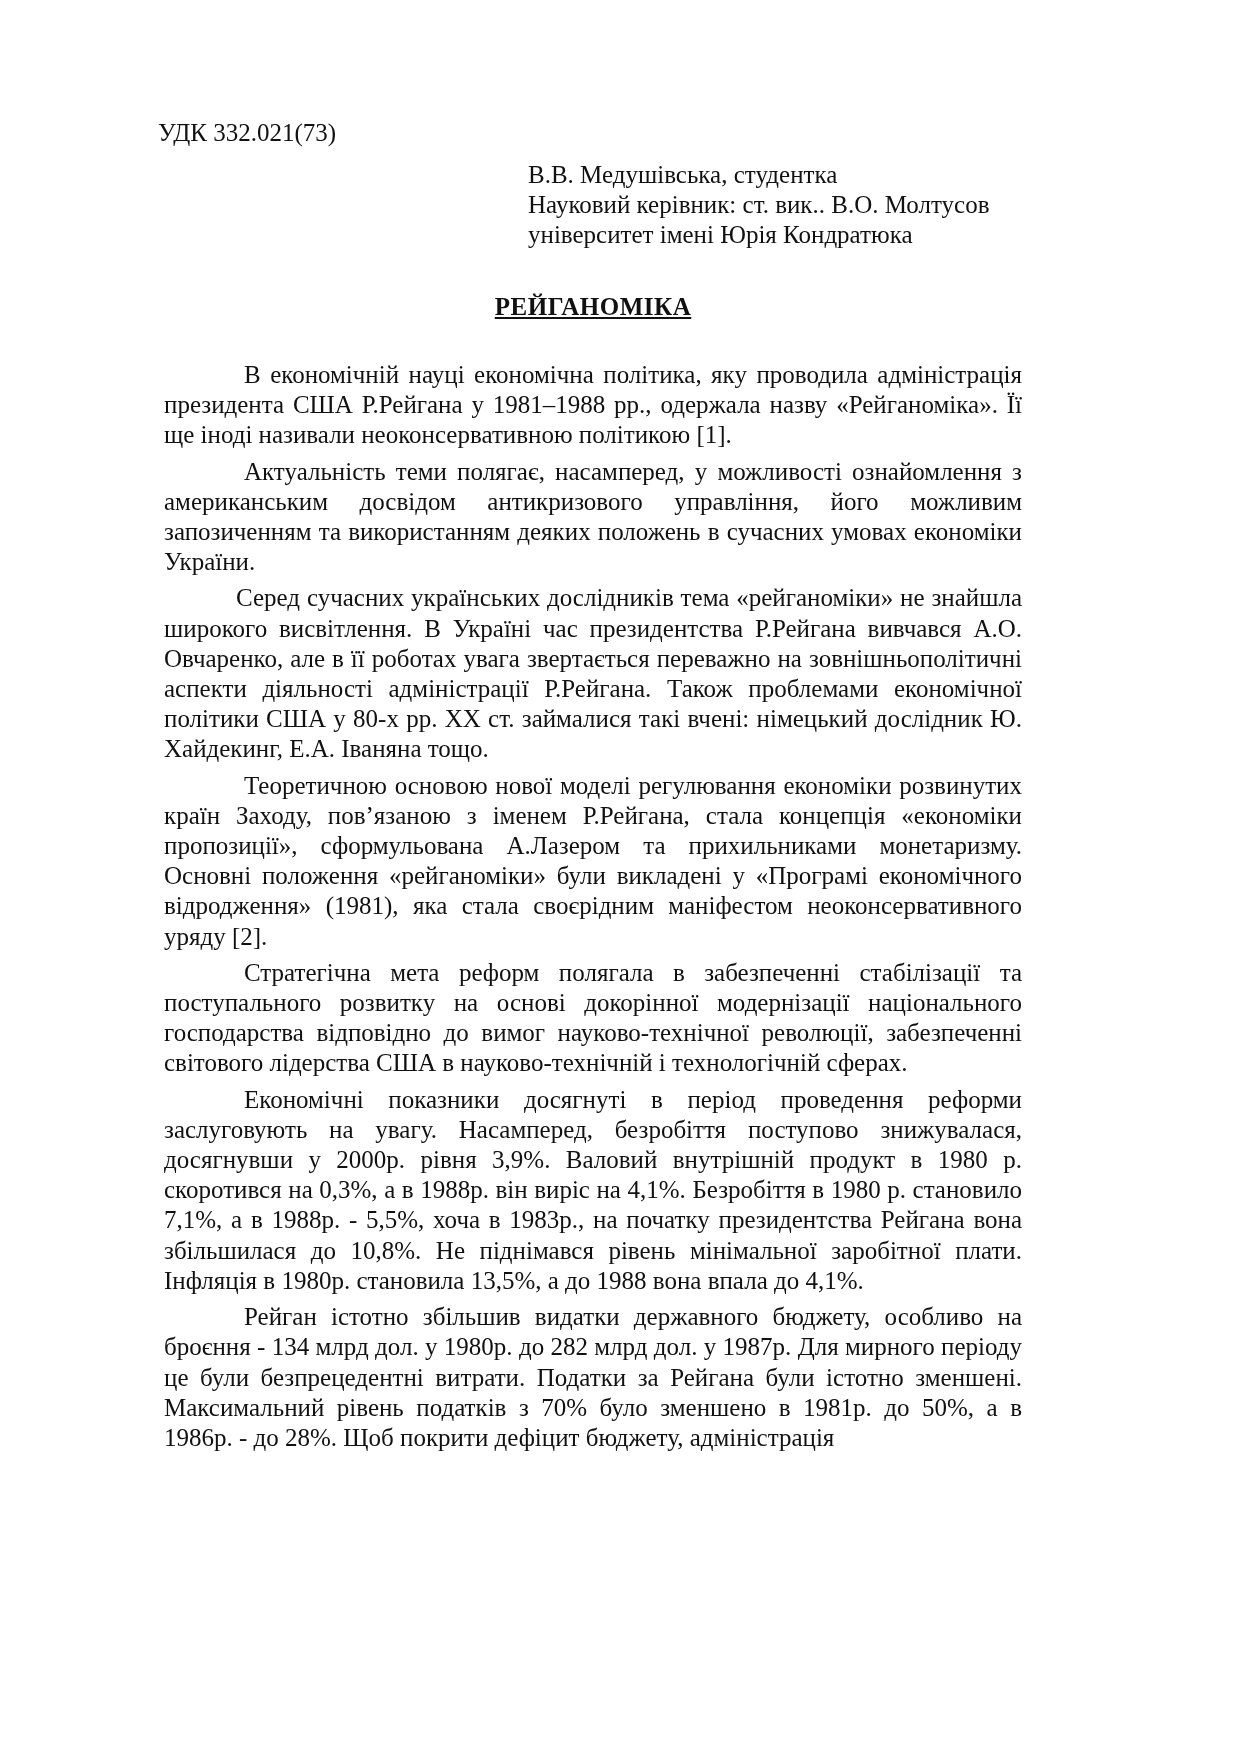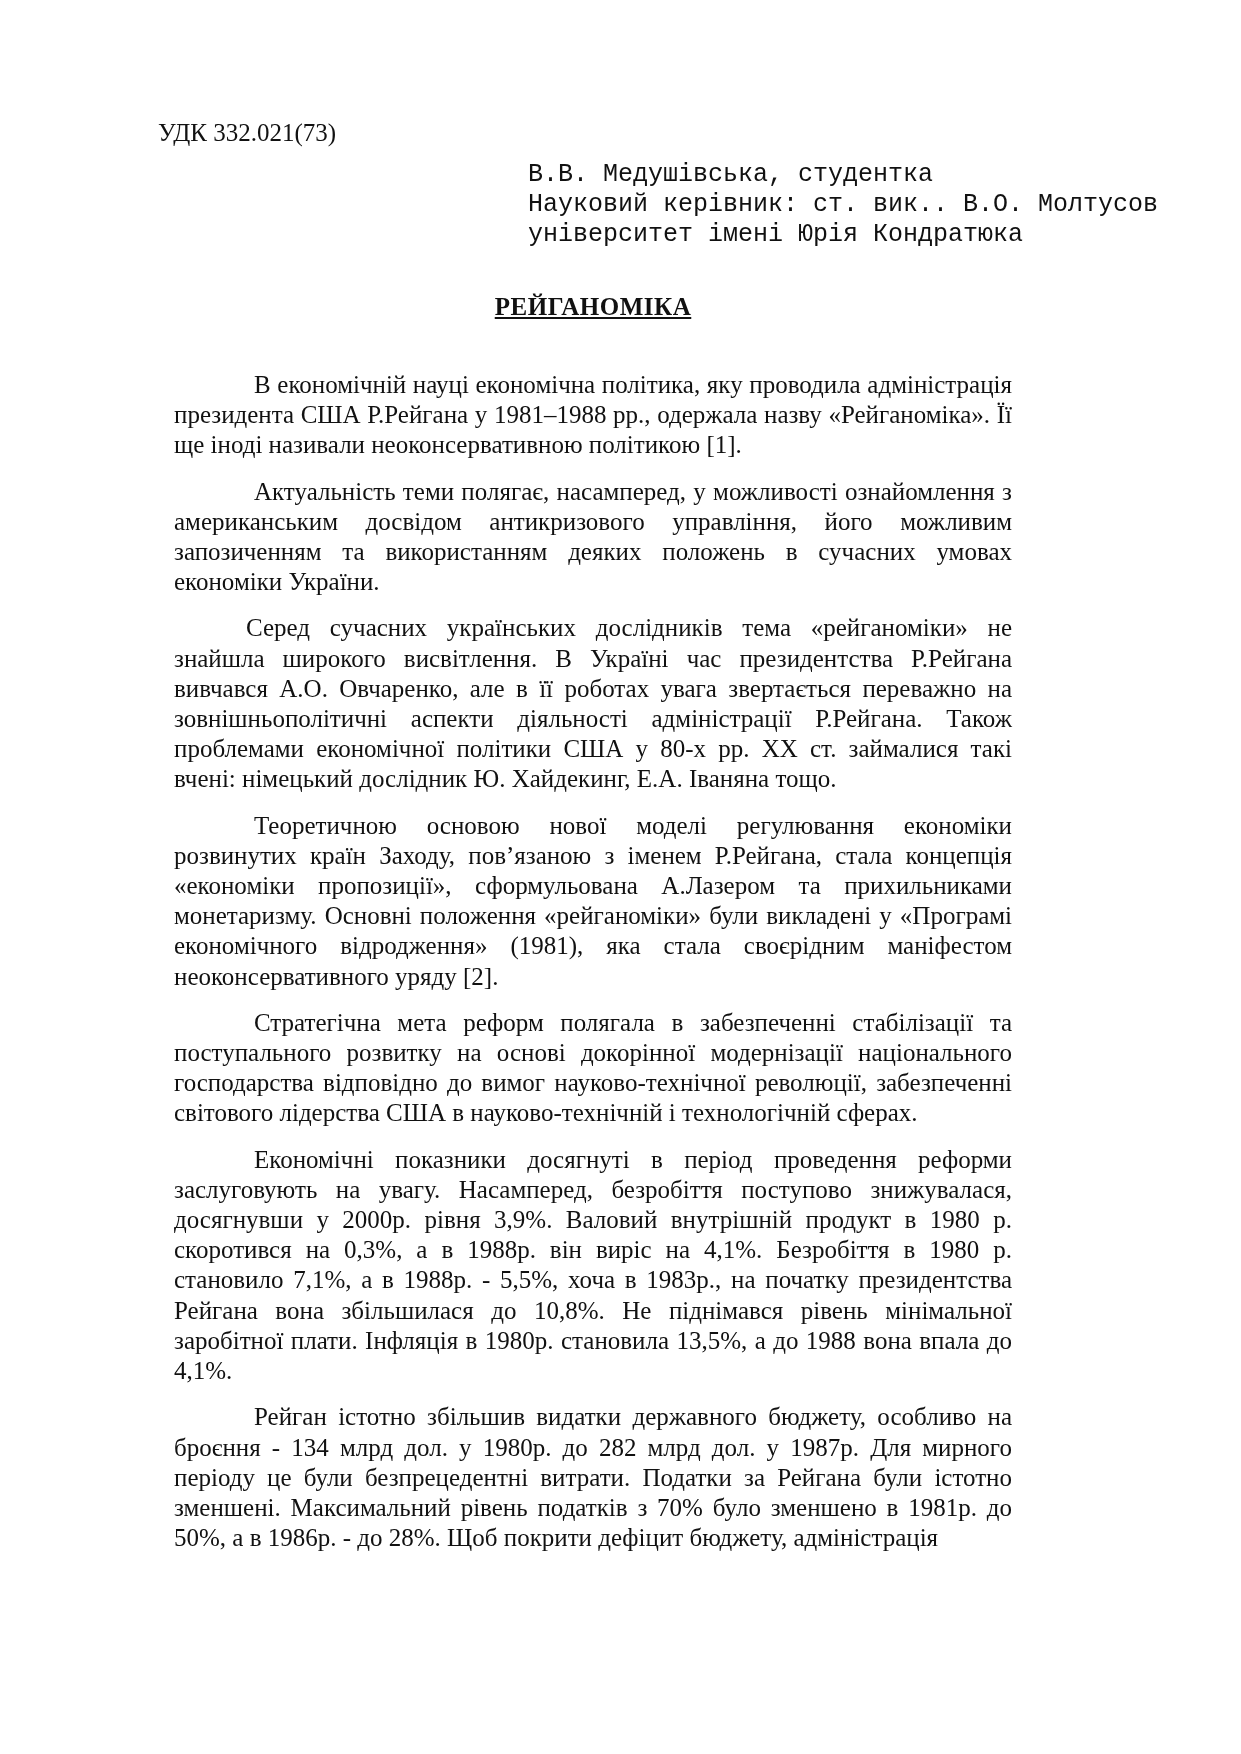--- a/index.html
+++ b/index.html
@@ -1,25 +1,25 @@
 <!DOCTYPE html>
 <html><head>
 <meta charset="utf-8">
 <style>
   html, body { margin:0; padding:0; background:#ffffff; }
   body { width:1241px; height:1754px; position:relative; overflow:hidden;
          font-family:"Liberation Serif", "DejaVu Serif", serif; color:#111; }
   .page { position:absolute; left:0; top:0; width:1241px; height:1754px;padding-left:39px; }
   .udk { position:absolute; left:158px; top:118px; font-size:25px; line-height:30px; }
   .authors { position:absolute; left:528px; top:160px; font-size:25px; line-height:30px; }
-  .authors div { white-space:nowrap;font-family:Liberation Mono, monospace; }
+  .authors div { white-space:nowrap; }
   .title { position:absolute; left:158px; width:870px; top:292px; text-align:center;
            font-weight:bold; font-size:25px; line-height:30px; letter-spacing:0.5px;text-decoration:underline; }
   .body { position:absolute; left:158px; top:354px; width:870px; font-size:25px; line-height:30.2px; }
-  .body p { margin:16px; text-align:justify; text-indent:80px; }
+  .body p { margin:6px; text-align:justify; text-indent:80px; }
   .body p.ind2 { text-indent:72px; }
 </style>
 </head>
 <body>
 
 <div class="page">
   <div class="udk">УДК 332.021(73)</div>
 
   <div class="authors">
     <div>В.В. Медушівська, студентка</div>

